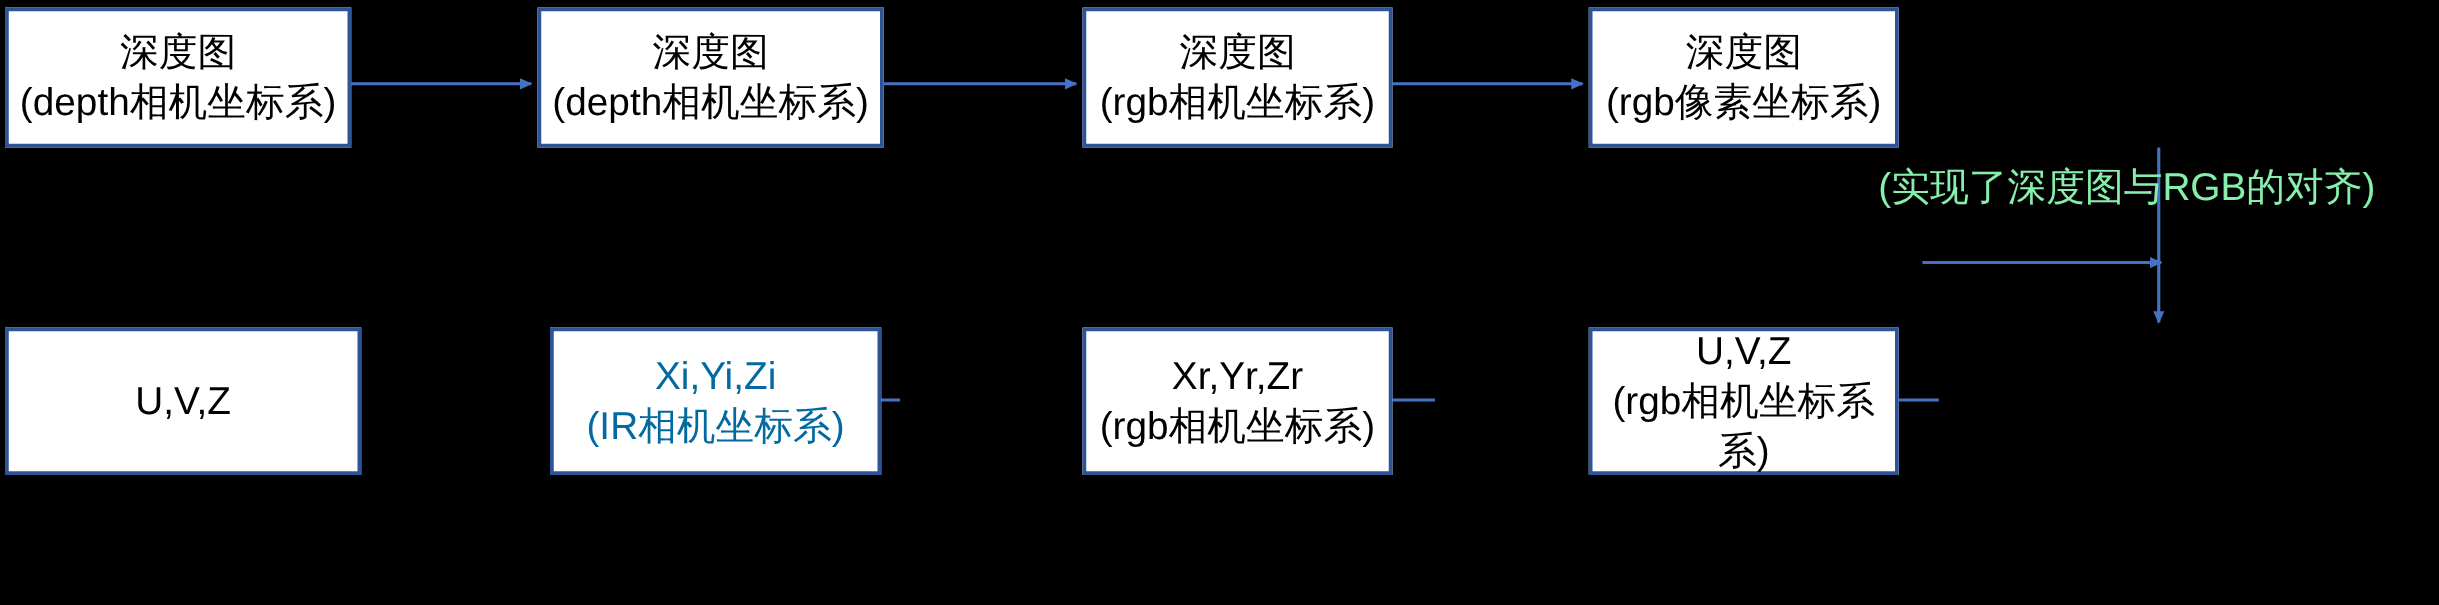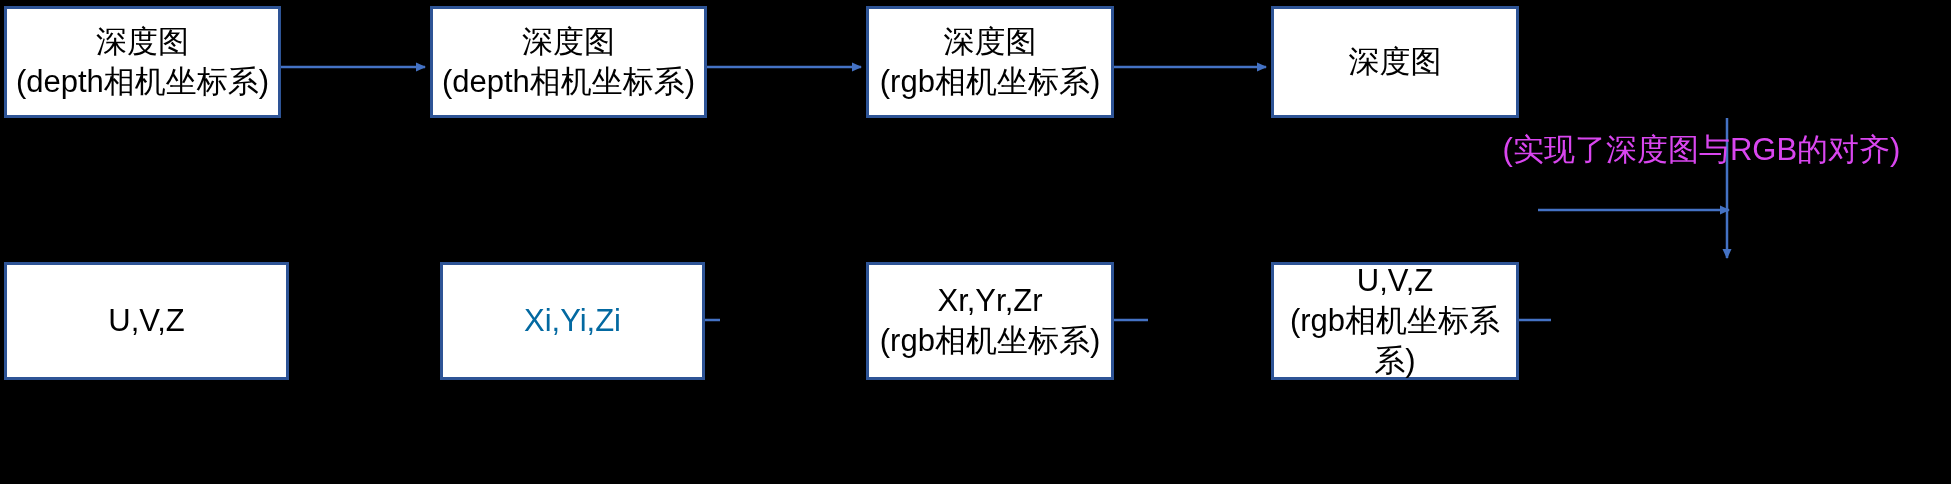--- a/index.html
+++ b/index.html
@@ -64,30 +64,32 @@
     <span class="ln">(depth相机坐标系)</span>
   </div>
 
   <div class="node" style="left: 866px; top: 6px; width: 248px; height: 112px; background: rgb(255, 255, 255); border-color: rgb(46, 84, 150); color: rgb(0, 0, 0);">
     <span class="ln">深度图</span>
     <span class="ln">(rgb相机坐标系)</span>
   </div>
 
   <div class="node" style="left: 1271px; top: 6px; width: 248px; height: 112px; background: rgb(255, 255, 255); border-color: rgb(46, 84, 150); color: rgb(0, 0, 0);">
     <span class="ln">深度图</span>
+    <span class="ln">(rgb像素坐标系)</span>
   </div>
 
-  <div class="note" style="left: 1452px; top: 133px; width: 499px; color: #d946ef;">(实现了深度图与RGB的对齐)</div>
+  <div class="note" style="left: 1452px; top: 133px; width: 499px; color: #86efac;">(实现了深度图与RGB的对齐)</div>
 
   <div class="node" style="left: 4px; top: 262px; width: 285px; height: 118px; background: rgb(255, 255, 255); border-color: rgb(46, 84, 150); color: rgb(0, 0, 0);">
     <span class="ln">U,V,Z</span>
   </div>
 
   <div class="node" style="left: 440px; top: 262px; width: 265px; height: 118px; background: rgb(255, 255, 255); border-color: rgb(46, 84, 150); color: #0369a1;">
     <span class="ln">Xi,Yi,Zi</span>
+    <span class="ln">(IR相机坐标系)</span>
   </div>
 
   <div class="node" style="left: 866px; top: 262px; width: 248px; height: 118px; background: rgb(255, 255, 255); border-color: rgb(46, 84, 150); color: rgb(0, 0, 0);">
     <span class="ln">Xr,Yr,Zr</span>
     <span class="ln">(rgb相机坐标系)</span>
   </div>
 
   <div class="node" style="left: 1271px; top: 262px; width: 248px; height: 118px; background: rgb(255, 255, 255); border-color: rgb(46, 84, 150); color: rgb(0, 0, 0);">
     <span class="ln">U,V,Z</span>
     <span class="ln">(rgb相机坐标系</span>

